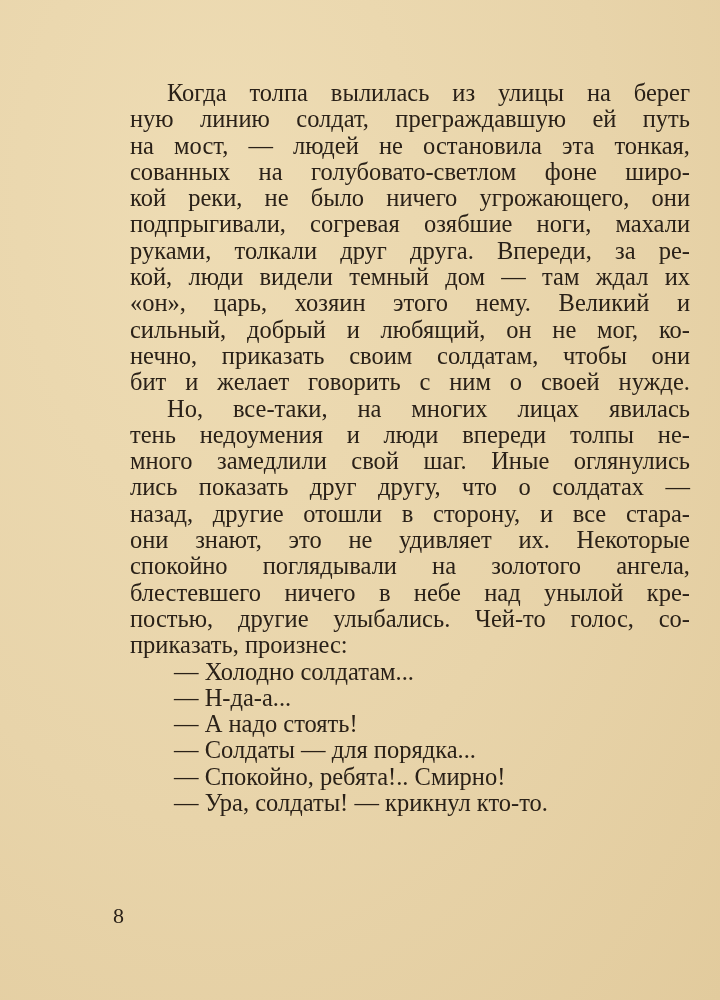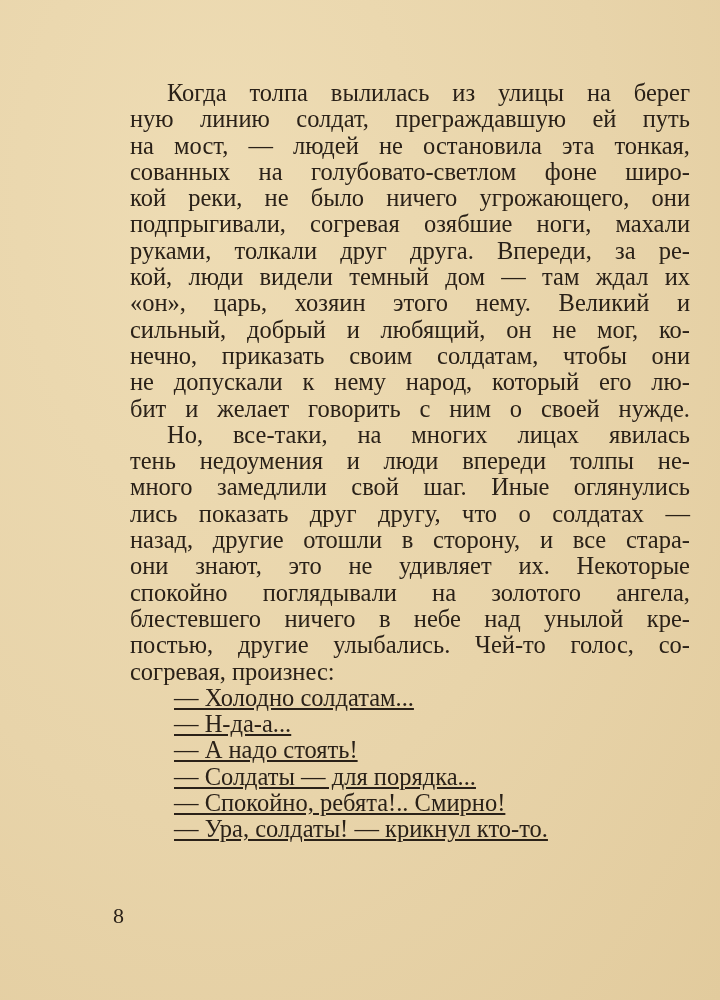--- a/index.html
+++ b/index.html
@@ -14,21 +14,21 @@
     font-family: "Liberation Serif", "DejaVu Serif", serif;
     font-size: 24.5px; line-height: 26.3px; color: #2a2118;
   }
   .line {
     display: block; white-space: nowrap;
     text-align: justify; text-align-last: justify;
     height: 26.3px;
   }
   .line.last { text-align-last: left; }
   .line.indent { padding-left: 37px; }
-  .dialog { display: block; white-space: nowrap; padding-left: 44px; height: 26.3px; text-decoration: underline; }
+  .dialog { display: block; white-space: nowrap; padding-left: 44px; height: 26.3px; }
   .page-number {
     position: absolute; left: 113px; top: 903px;
     font-family: "Liberation Serif", "DejaVu Serif", serif;
     font-size: 22px; color: #2a2118;
   }
 </style>
 </head>
 <body>
 
 <div class="page">
@@ -37,34 +37,33 @@
     <span class="line">ную линию солдат, преграждавшую ей путь</span>
     <span class="line">на мост, — людей не остановила эта тонкая,</span>
     <span class="line">сованных на голубовато-светлом фоне широ-</span>
     <span class="line">кой реки, не было ничего угрожающего, они</span>
     <span class="line">подпрыгивали, согревая озябшие ноги, махали</span>
     <span class="line">руками, толкали друг друга. Впереди, за ре-</span>
     <span class="line">кой, люди видели темный дом — там ждал их</span>
     <span class="line">«он», царь, хозяин этого нему. Великий и</span>
     <span class="line">сильный, добрый и любящий, он не мог, ко-</span>
     <span class="line">нечно, приказать своим солдатам, чтобы они</span>
-    <span class="line">не допускали к нему народ, который его лю-</span>
     <span class="line">бит и желает говорить с ним о своей нужде.</span>
   </div>
   <div>
     <span class="line indent">Но, все-таки, на многих лицах явилась</span>
     <span class="line">тень недоумения и люди впереди толпы не-</span>
     <span class="line">много замедлили свой шаг. Иные оглянулись</span>
     <span class="line">лись показать друг другу, что о солдатах —</span>
     <span class="line">назад, другие отошли в сторону, и все стара-</span>
     <span class="line">они знают, это не удивляет их. Некоторые</span>
     <span class="line">спокойно поглядывали на золотого ангела,</span>
     <span class="line">блестевшего ничего в небе над унылой кре-</span>
     <span class="line">постью, другие улыбались. Чей-то голос, со-</span>
-    <span class="line last">согревая, произнес:</span>
+    <span class="line last">приказать, произнес:</span>
   </div>
   <div>
     <span class="dialog">— Холодно солдатам...</span>
     <span class="dialog">— Н-да-а...</span>
     <span class="dialog">— А надо стоять!</span>
     <span class="dialog">— Солдаты — для порядка...</span>
     <span class="dialog">— Спокойно, ребята!.. Смирно!</span>
     <span class="dialog">— Ура, солдаты! — крикнул кто-то.</span>
   </div>
 </div>

